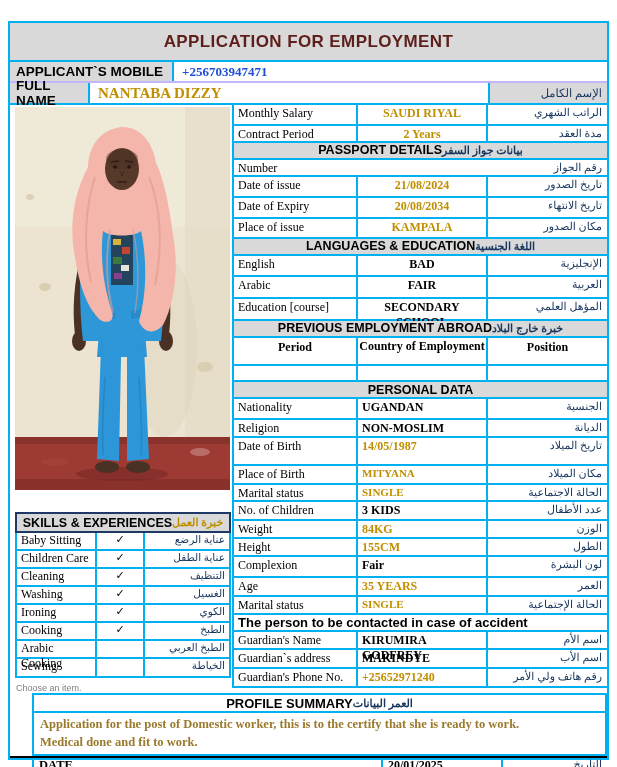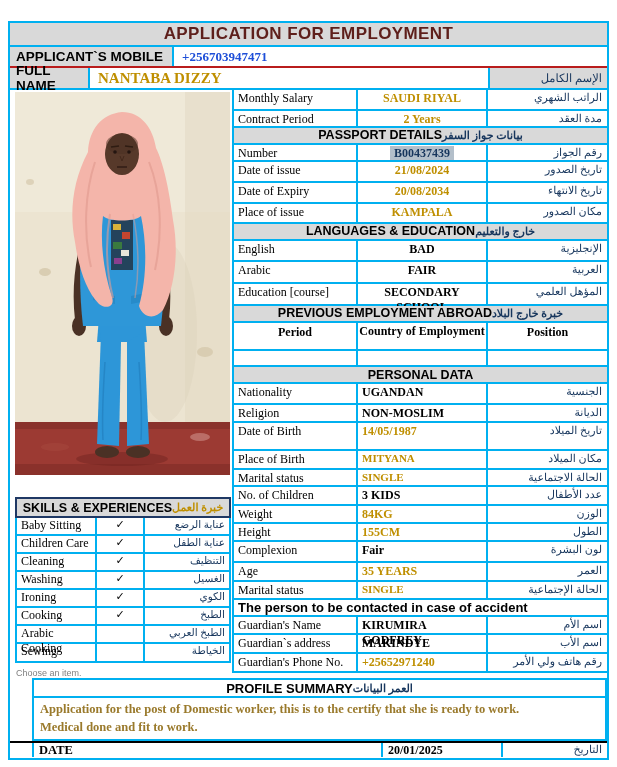--- a/index.html
+++ b/index.html
@@ -8,26 +8,26 @@
     width:617px; height:767px; position:relative; overflow:hidden;
     font-family:"Liberation Serif", serif; color:#000;
   }
   .doc {
     position:absolute; left:8px; top:21px; width:601px; height:739px;
     border:2px solid #00B0F0; background:#fff;
   }
 
   
   .title-row {
-    height:24px; background:#D9D9D9; border-bottom:2px solid #00B0F0;
+    height:39px; background:#D9D9D9; border-bottom:2px solid #00B0F0;
     display:flex; align-items:center; justify-content:center;
     font-family:"Liberation Sans",sans-serif; font-weight:800; font-size:17px;
     letter-spacing:.4px; color:#5E1F1B;
   }
-  .mobile-row { height:21px; display:flex; border-bottom:2px solid #b91c1c; }
+  .mobile-row { height:21px; display:flex; border-bottom:2px solid #c4b5fd; }
   .mobile-label {
     width:164px; background:#D9D9D9; border-right:2px solid #00B0F0;
     font-family:"Liberation Sans",sans-serif; font-weight:800; font-size:13.5px;
     display:flex; align-items:center; padding-left:6px;
   }
   .mobile-value { flex:1; display:flex; align-items:center; padding-left:8px;
     font-weight:bold; font-size:13px; color:#1d4ed8; }
   .name-row { height:22px; display:flex; border-bottom:2px solid #00B0F0; }
   .name-label {
     width:80px; background:#D9D9D9; border-right:2px solid #00B0F0;
@@ -263,42 +263,41 @@
         <div class="a" dir="rtl">مدة العقد</div>
       </div>
 
       <div class="sh" style="height:17px">
         <span>PASSPORT DETAILS</span>
           <span class="ar-part" dir="rtl">بيانات جواز السفر</span>
       </div>
 
       <div class="rr" style="height:17px">
         <div class="l">Number</div>
-        <div class="v"><span class="hl">B00437439</span></div>
         <div class="a" dir="rtl">رقم الجواز</div>
       </div>
       <div class="rr" style="height:21px">
         <div class="l">Date of issue</div>
         <div class="v gold">21/08/2024</div>
         <div class="a" dir="rtl">تاريخ الصدور</div>
       </div>
       <div class="rr" style="height:21px">
         <div class="l">Date of Expiry</div>
         <div class="v gold">20/08/2034</div>
         <div class="a" dir="rtl">تاريخ الانتهاء</div>
       </div>
       <div class="rr" style="height:20px">
         <div class="l">Place of issue</div>
         <div class="v gold">KAMPALA</div>
         <div class="a" dir="rtl">مكان الصدور</div>
       </div>
 
       <div class="sh" style="height:17px">
         <span>LANGUAGES &amp; EDUCATION</span>
-          <span class="ar-part" dir="rtl">خارج والتعليم</span>
+          <span class="ar-part" dir="rtl">اللغة الجنسية</span>
       </div>
 
       <div class="rr" style="height:21px">
         <div class="l">English</div>
         <div class="v">BAD</div>
         <div class="a" dir="rtl">الإنجليزية</div>
       </div>
       <div class="rr" style="height:22px">
         <div class="l">Arabic</div>
         <div class="v">FAIR</div>

